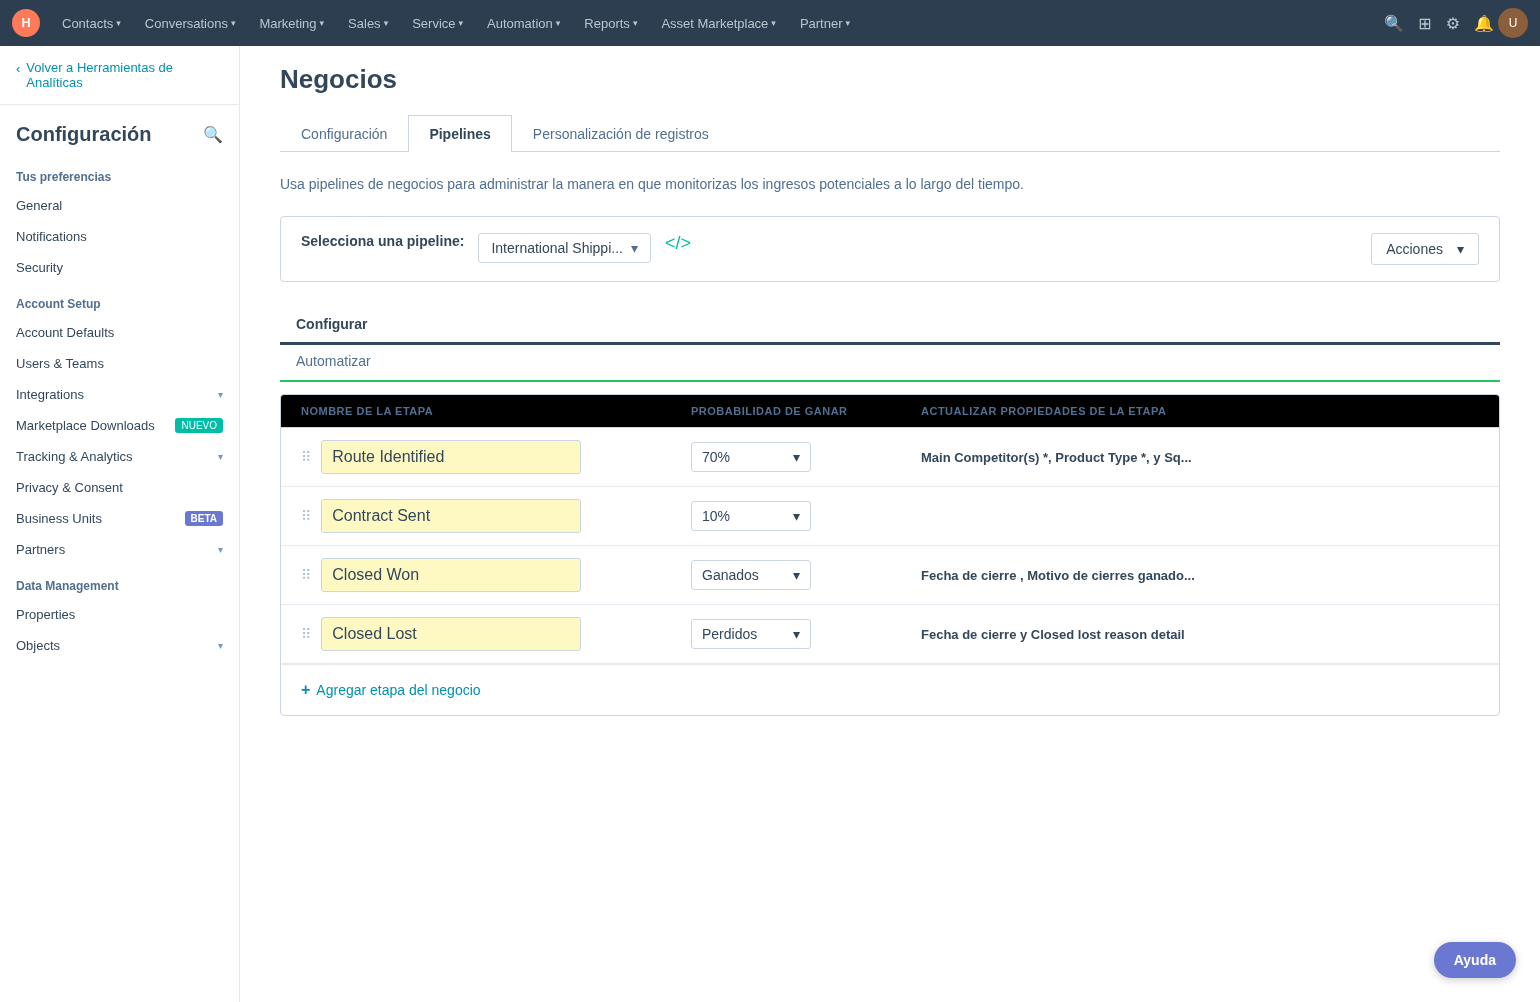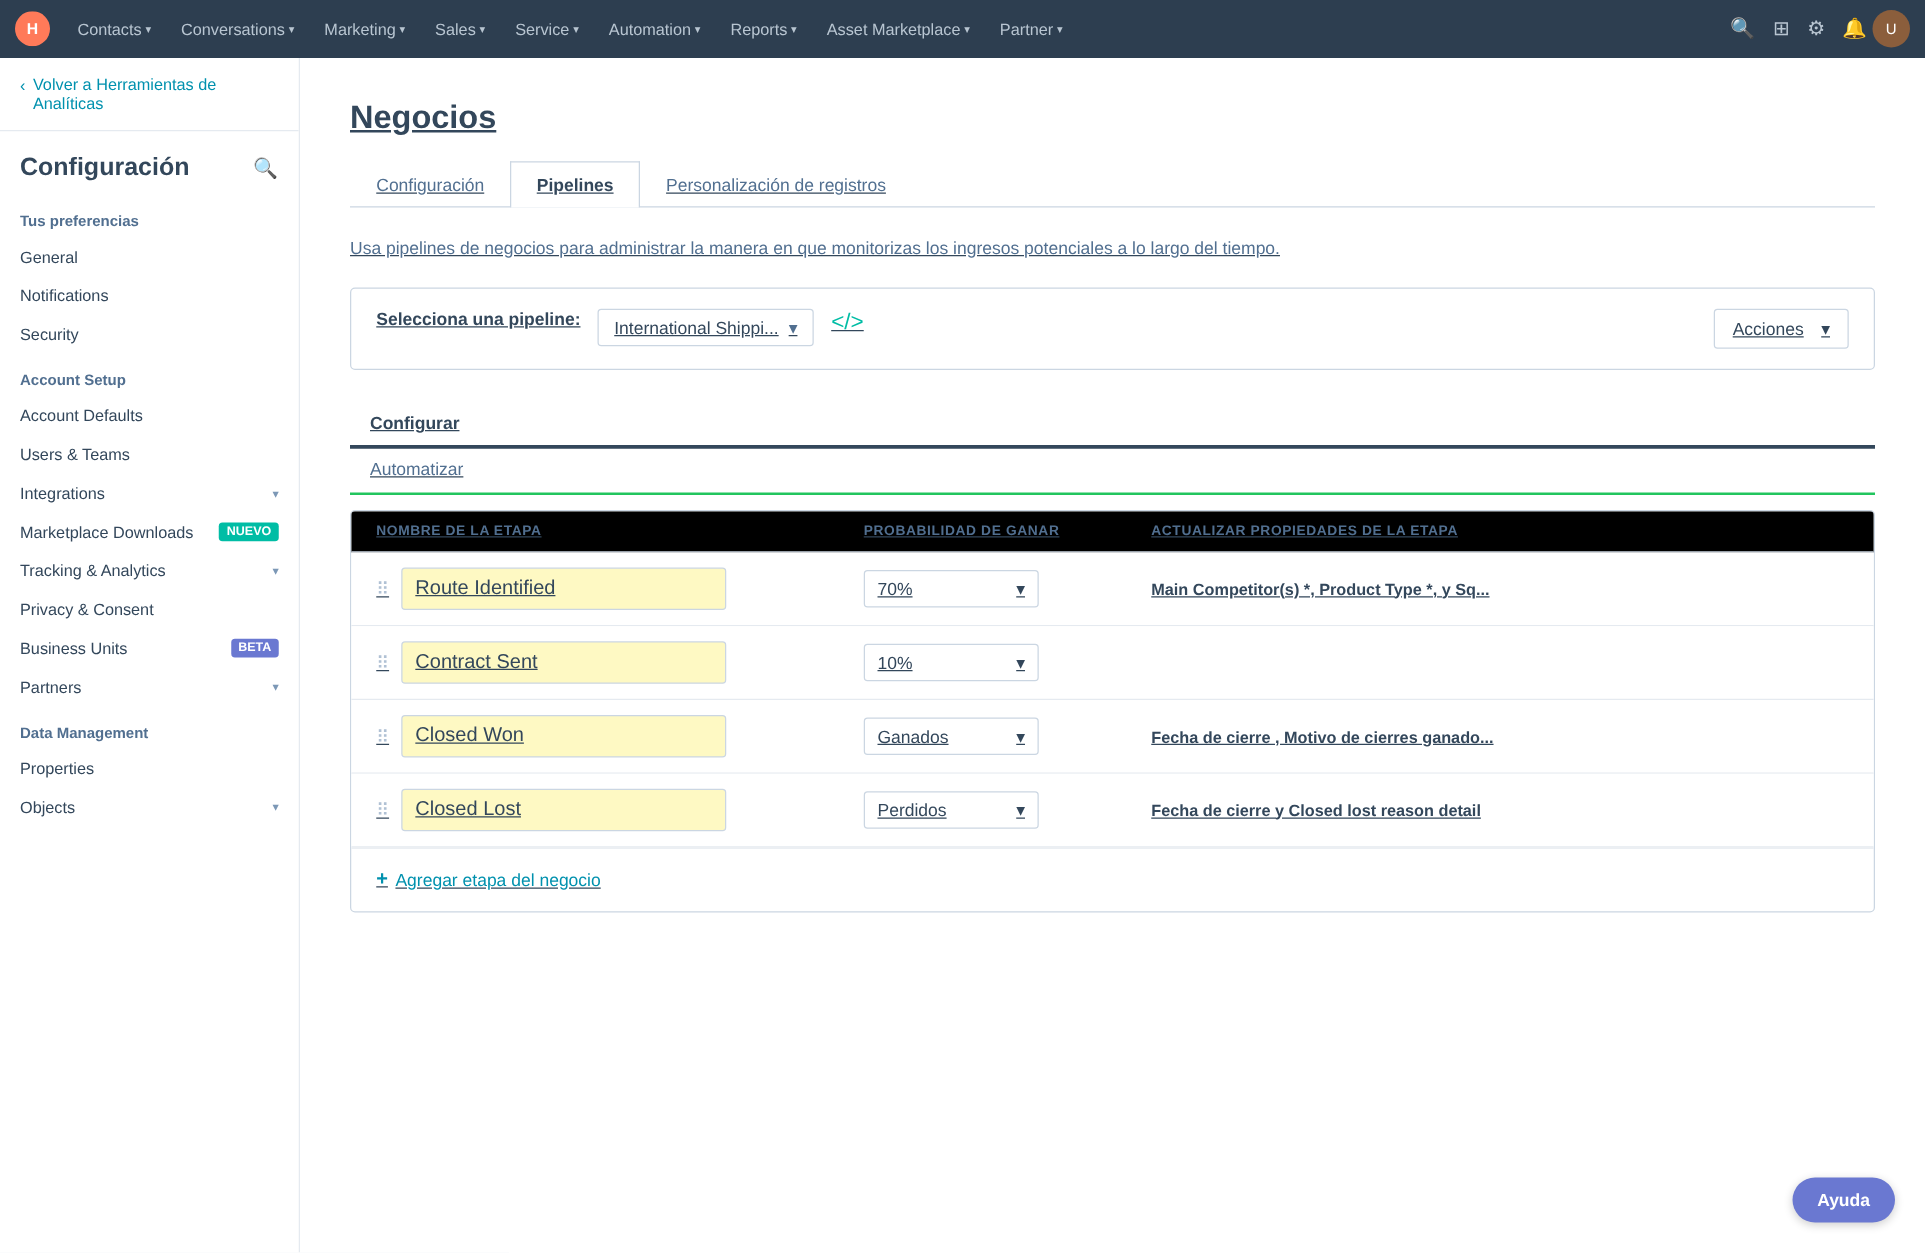--- a/index.html
+++ b/index.html
@@ -88,41 +88,40 @@
       padding: 8px 16px;
       color: #33475b;
       font-size: 13px;
       cursor: pointer;
       display: flex; align-items: center; justify-content: space-between;
     }
     .sidebar-item .badge-nuevo {
       background: #00bda5;
       color: white;
       font-size: 10px;
-      font-weight: 700;
+      font-weight: 400;
       padding: 2px 6px;
       border-radius: 3px;
     }
     .sidebar-item .badge-beta {
       background: #6a78d1;
       color: white;
       font-size: 10px;
       font-weight: 700;
       padding: 2px 6px;
       border-radius: 3px;
     }
     .sidebar-item .chevron-down { color: #7c98b6; font-size: 10px; }
 
     
     .main {
       flex: 1;
-      padding: 32px 40px;
+      padding: 18px 40px;
       background: #fff;
       min-height: 100%;
-      text-decoration: underline;
     }
     .page-title {
       font-size: 26px;
       font-weight: 700;
       color: #33475b;
       margin-bottom: 20px;
     }
     .tabs {
       display: flex;
       border-bottom: 1px solid #cbd6e2;
@@ -271,21 +270,21 @@
       display: flex;
       align-items: center;
       border: 1px solid #cbd6e2;
       border-radius: 3px;
       padding: 6px 10px;
       background: #fff;
       cursor: pointer;
       font-size: 14px;
       color: #33475b;
       gap: 8px;
-      width: 140px;
+      width: 120px;
       justify-content: space-between;
     }
     .update-props {
       font-size: 13px;
       color: #33475b;
       font-weight: 600;
     }
     .add-stage {
       padding: 16px 20px;
       color: #0091ae;

